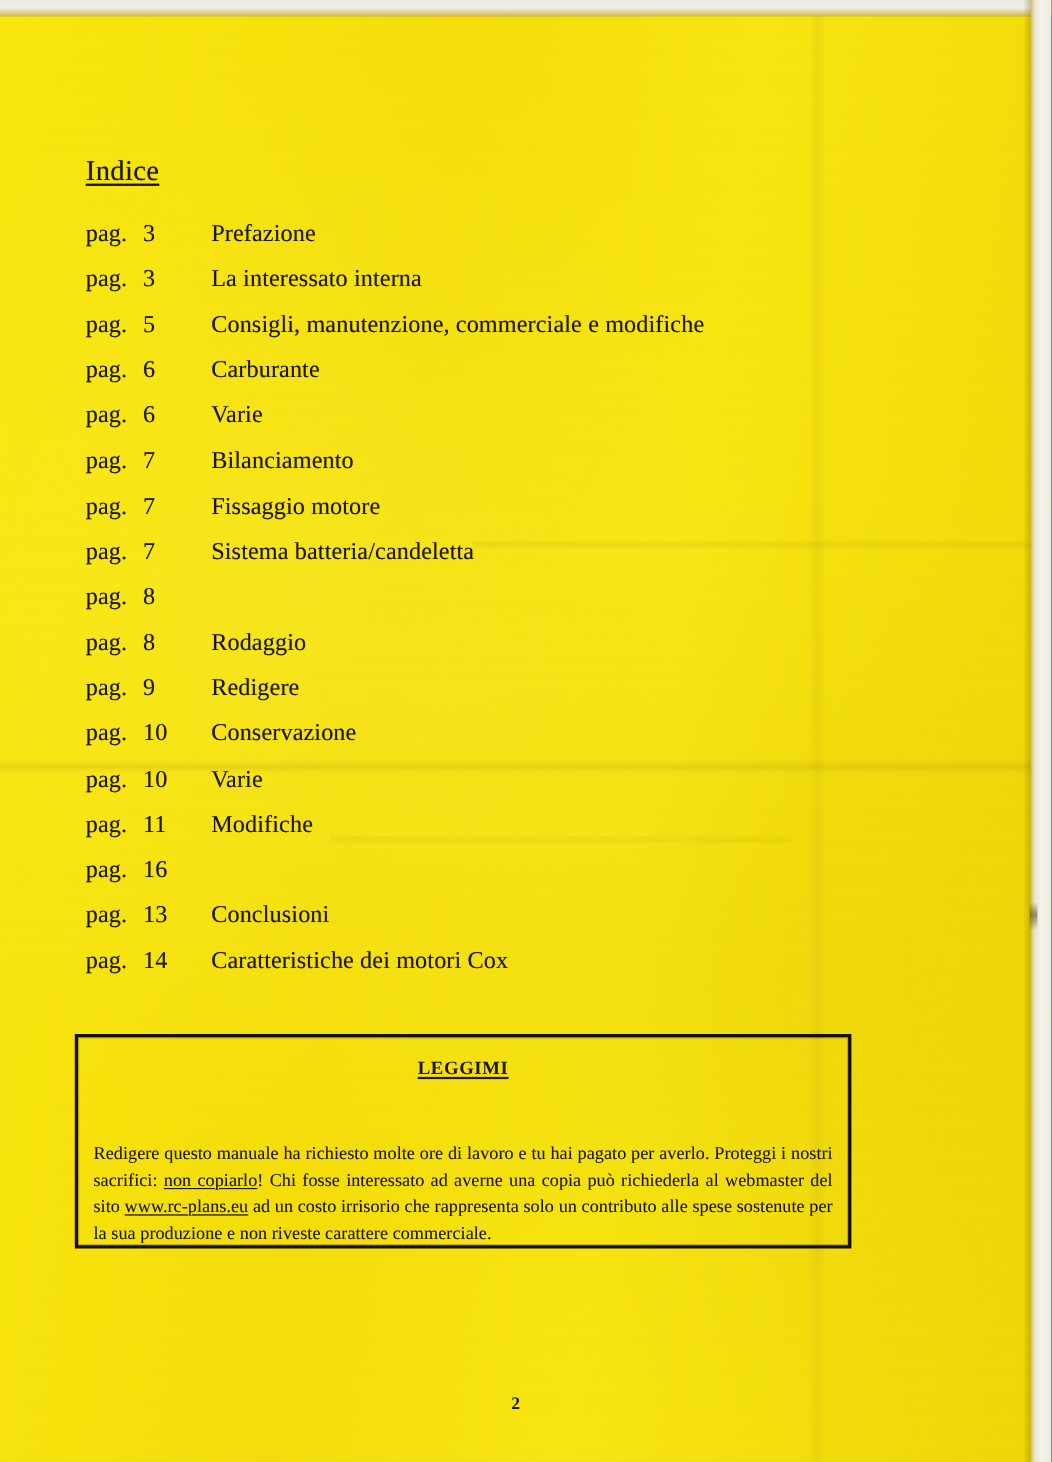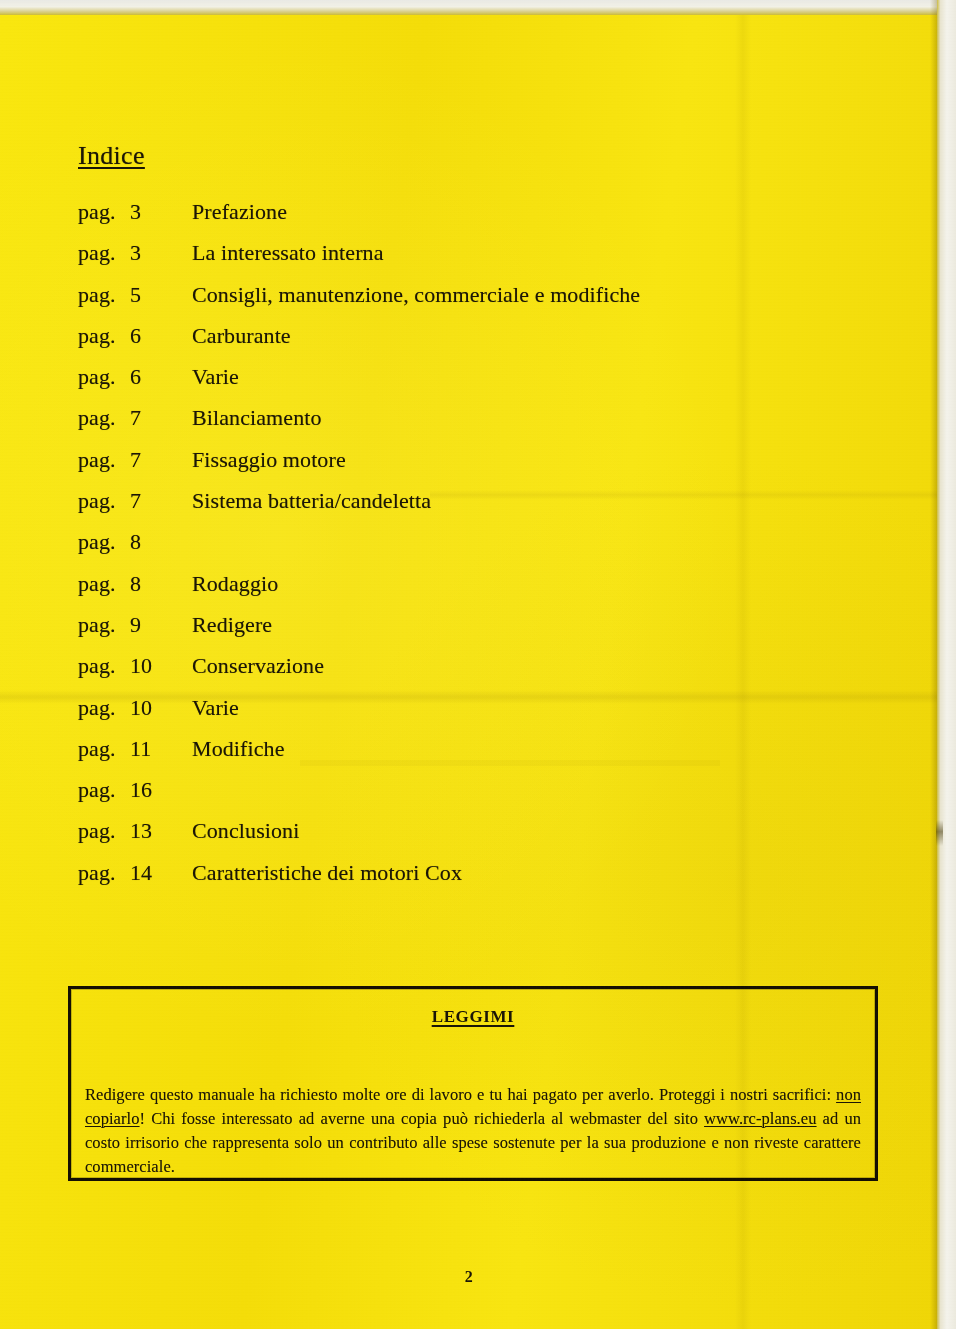--- a/index.html
+++ b/index.html
@@ -120,22 +120,22 @@
   }
   .toc-title {
     flex: 1 1 auto;
     white-space: nowrap;
   }
 
   
   #leggimi-box {
     position: absolute;
     left: 68px;
-    top: 986px;
-    width: 810px;
+    top: 940px;
+    width: 706px;
     height: 195px;
     border: 3px solid #140f02;
     box-sizing: border-box;
     box-shadow: inset 0 0 0 1px rgba(20,15,2,0.22);
   }
   #leggimi-title {
     position: absolute;
     left: 0; right: 0;
     top: 18px;
     text-align: center;

